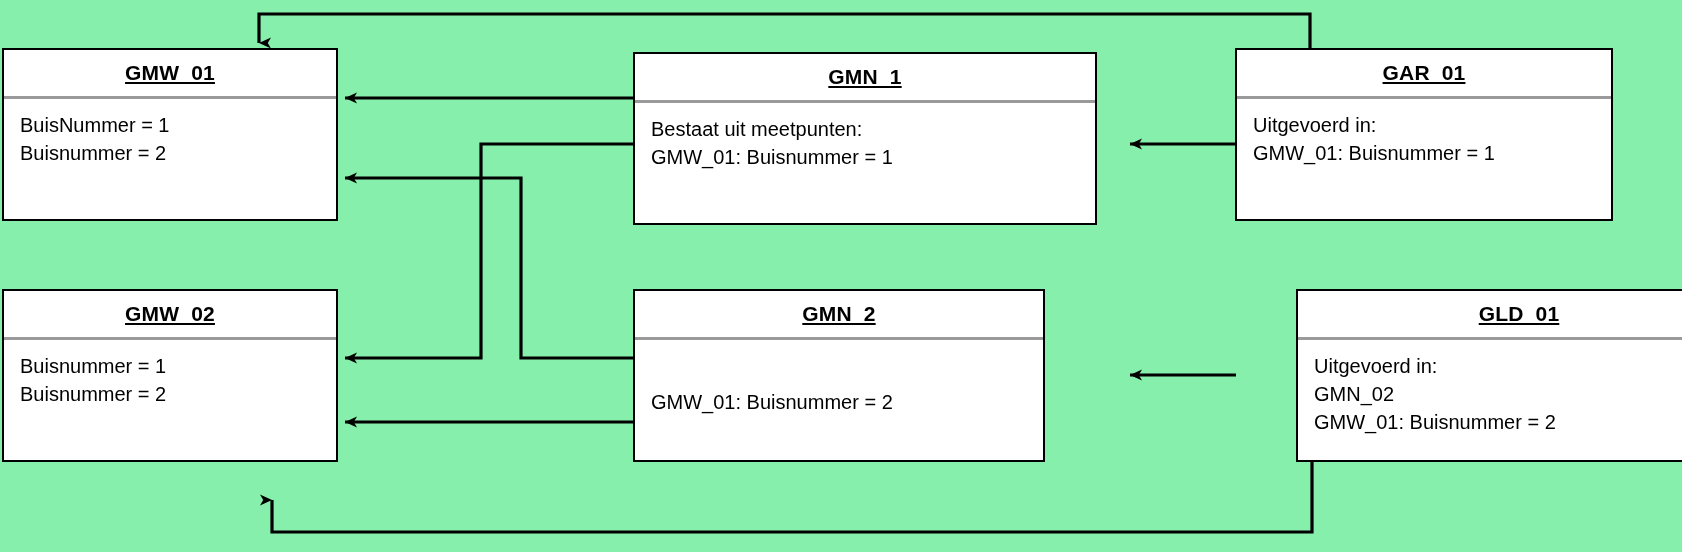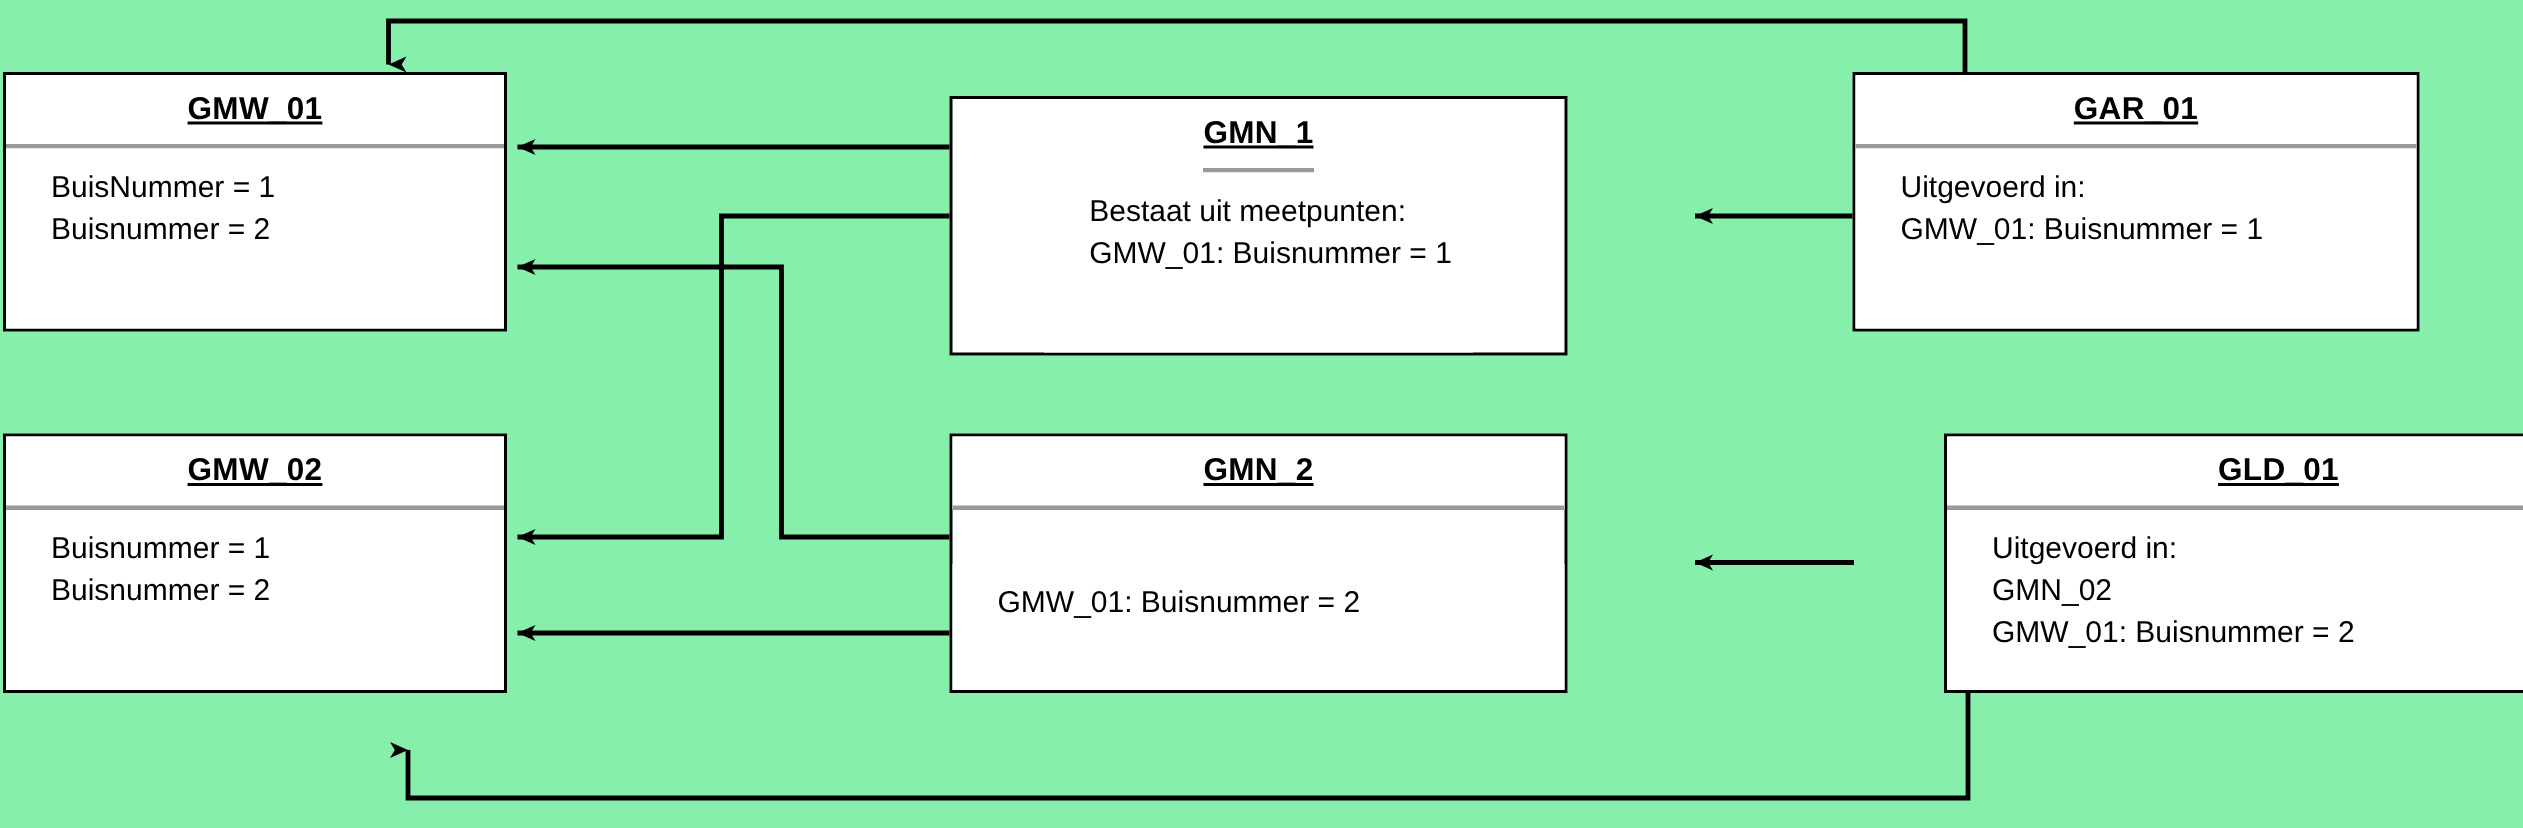--- a/index.html
+++ b/index.html
@@ -44,21 +44,21 @@
   }
   .node-title {
     font-size: 21px;
     font-weight: bold;
     color: #000000;
     text-decoration: underline;
     letter-spacing: 0.2px;
   }
   .node-body {
     flex: 1 1 auto;
-    padding: 12px 14px 8px 30px;
+    padding: 12px 14px 8px 16px;
     background: #ffffff;
   }
   .node-line {
     font-size: 20px;
     line-height: 28px;
     color: #000000;
     white-space: pre;
   }
 </style>
 </head>
@@ -103,21 +103,21 @@
   <div class="node" style="left:2px; top:48px; width:336px; height:173px;">
     <div class="node-header">
       <span class="node-title">GMW_01</span>
     </div>
     <div class="node-body">
       <div class="node-line">BuisNummer = 1</div>
       <div class="node-line">Buisnummer = 2</div>
     </div>
   </div>
 
-  <div class="node" style="left:633px; top:64px; width:412px; height:173px;align-items:center;">
+  <div class="node" style="left:633px; top:52px; width:464px; height:173px;">
     <div class="node-header">
       <span class="node-title">GMN_1</span>
     </div>
     <div class="node-body">
       <div class="node-line">Bestaat uit meetpunten:</div>
       <div class="node-line">GMW_01: Buisnummer = 1</div>
     </div>
   </div>
 
   <div class="node" style="left:1235px; top:48px; width:378px; height:173px;">

